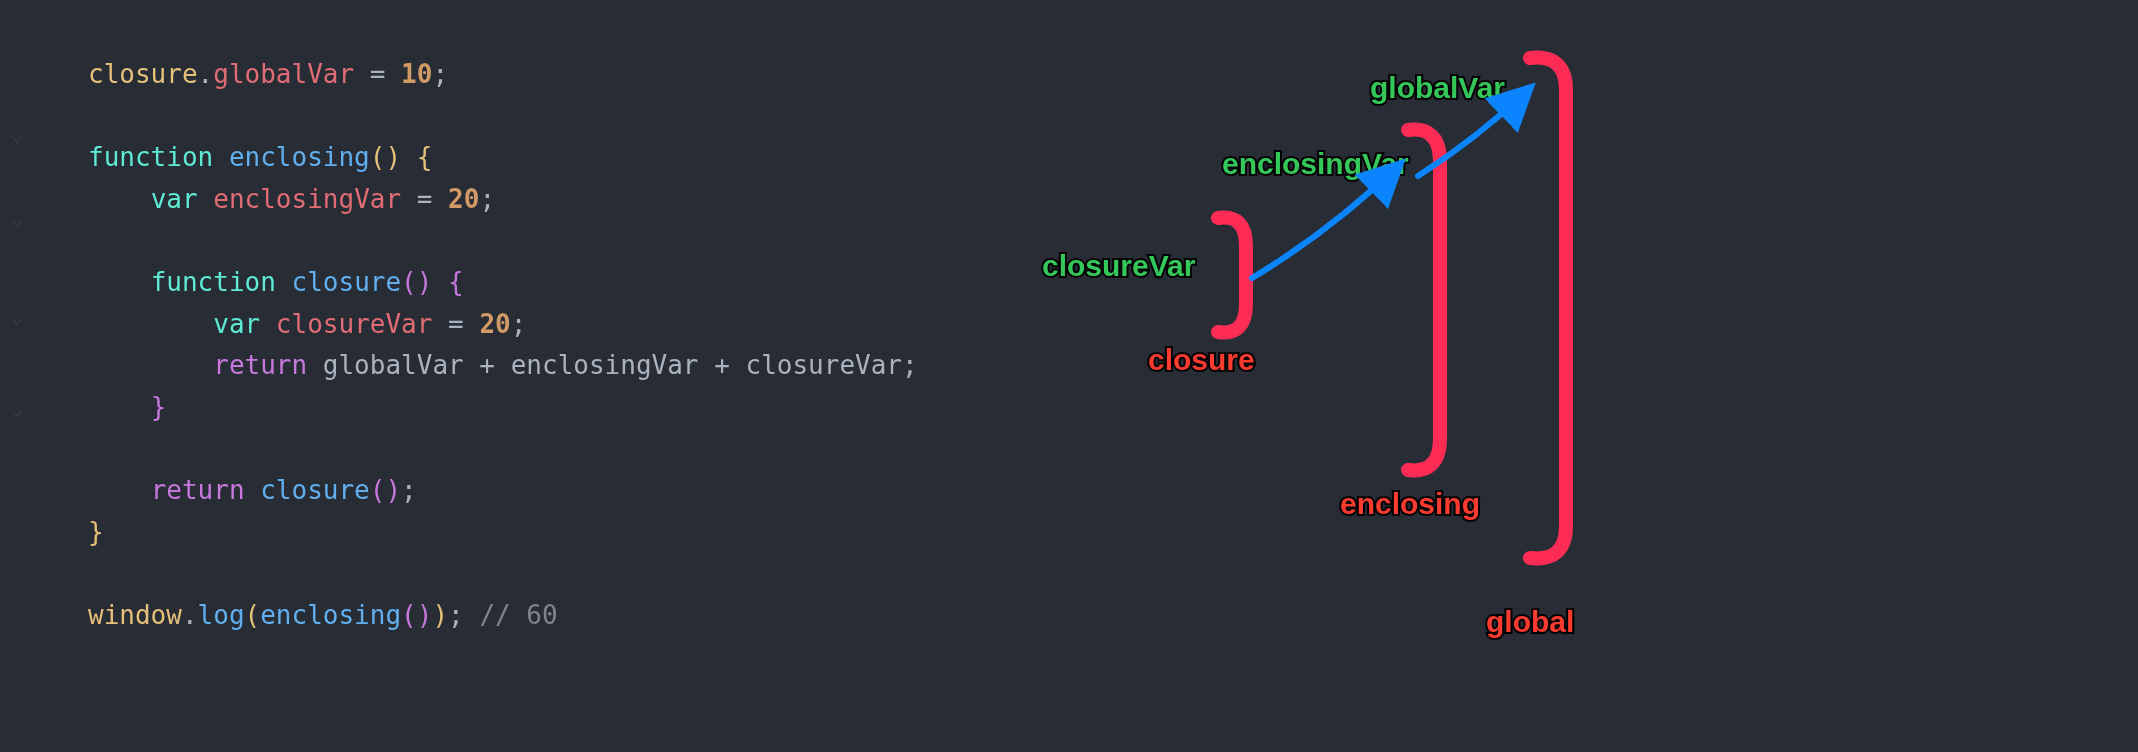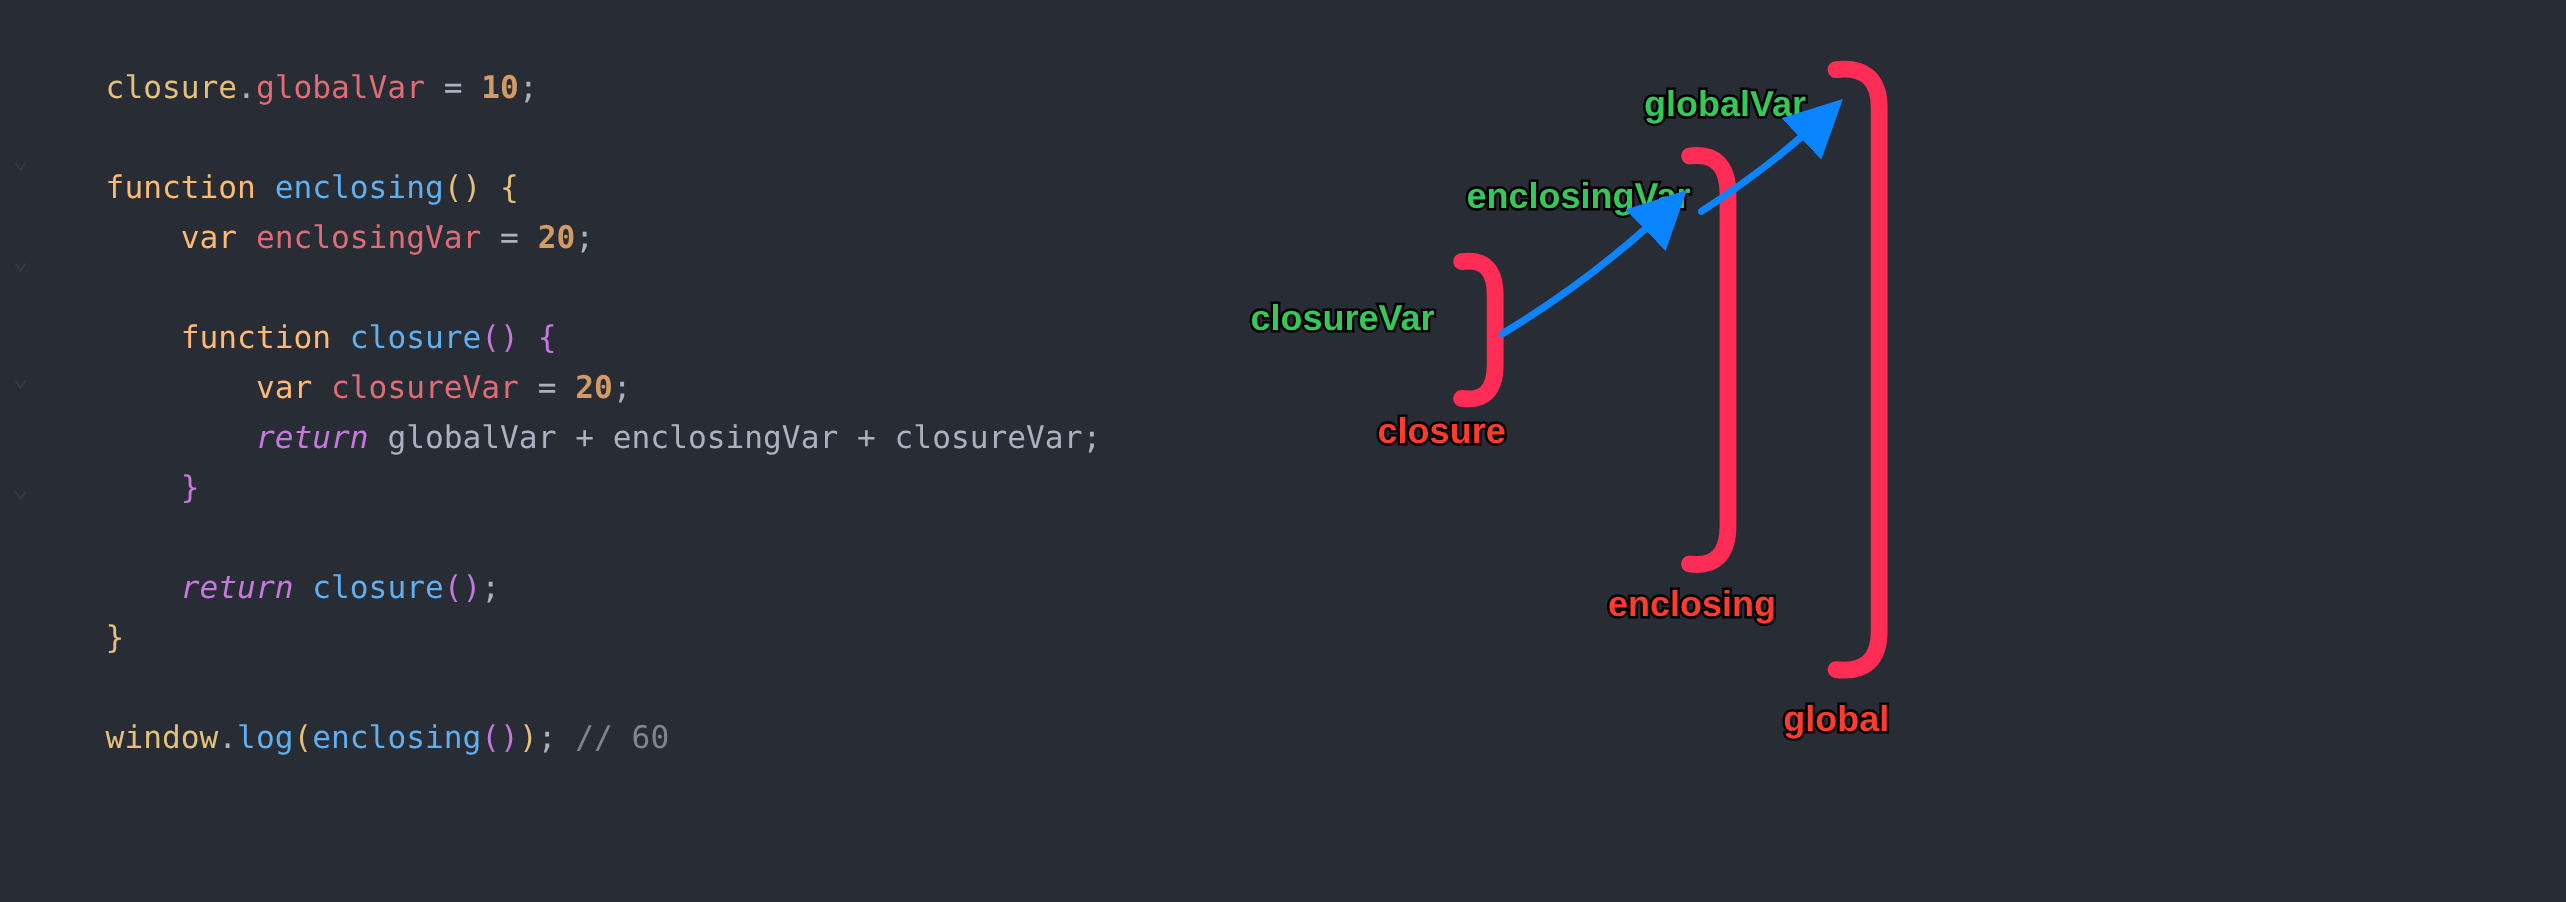--- a/index.html
+++ b/index.html
@@ -18,22 +18,22 @@
     left: 88px;
     top: 54px;
     white-space: pre;
     color: #abb2bf;
   }
   .t-obj   { color: #e5c07b; }   
   .t-dot   { color: #abb2bf; }
   .t-prop  { color: #e06c75; }   
   .t-op    { color: #abb2bf; }
   .t-num   { color: #d19a66; font-weight: bold; }
-  .t-kw    { color: #fdba74; }   
-  .t-kw2   { color: #c678dd; font-style: italic; }
+  .t-kw    { color: #5eead4; }   
+  .t-kw2   { color: #c678dd; }
   .t-fn    { color: #61afef; }   
   .t-id    { color: #abb2bf; }
   .t-id2   { color: #e06c75; }   
   .t-punc  { color: #abb2bf; }
   .t-brace { color: #e5c07b; }
   .t-brace2{ color: #c678dd; }
   .t-cmt   { color: #7f848e; }
 
   .gutter {
     position: absolute;
@@ -100,21 +100,21 @@
 
 <span class="t-obj">window</span><span class="t-dot">.</span><span class="t-fn">log</span><span class="t-brace">(</span><span class="t-fn">enclosing</span><span class="t-brace2">()</span><span class="t-brace">)</span><span class="t-punc">;</span><span> </span><span class="t-cmt">// 60</span></div>
 
 <div class="diagram">
 
   <div class="bracket" style="left:512px; top:10px;">
     <svg width="60" height="516">
       <path d="M 8 8 Q 44 4 44 40 L 44 476 Q 44 512 8 508" fill="none" stroke="#ff2d55" stroke-width="14" stroke-linecap="round"></path>
     </svg>
   </div>
-  <div class="label red" style="left:476px; top:536px;">global</div>
+  <div class="label red" style="left:476px; top:558px;">global</div>
   <div class="label green" style="left:360px; top:24px;">globalVar</div>
 
   <div class="bracket" style="left:390px; top:82px;">
     <svg width="54" height="356">
       <path d="M 8 8 Q 40 4 40 40 L 40 316 Q 40 352 8 348" fill="none" stroke="#ff2d55" stroke-width="14" stroke-linecap="round"></path>
     </svg>
   </div>
   <div class="label red" style="left:330px; top:440px;">enclosing</div>
   <div class="label green" style="left:212px; top:100px;">enclosingVar</div>
 

